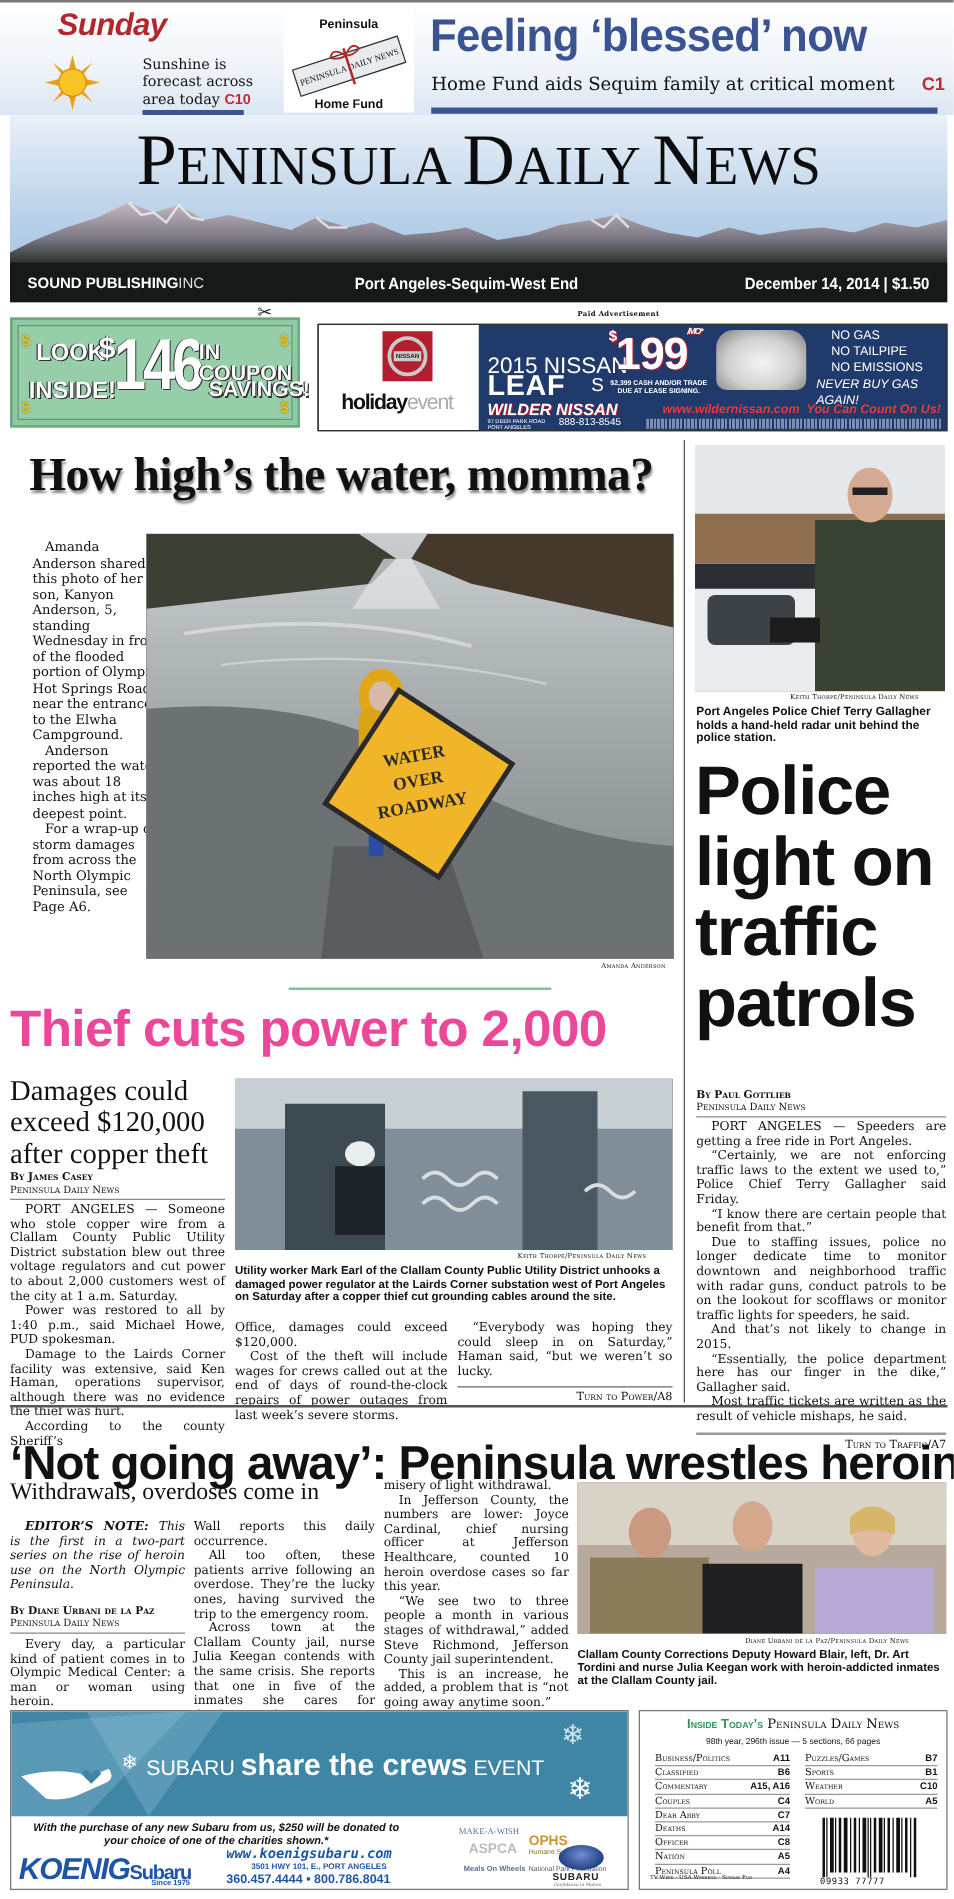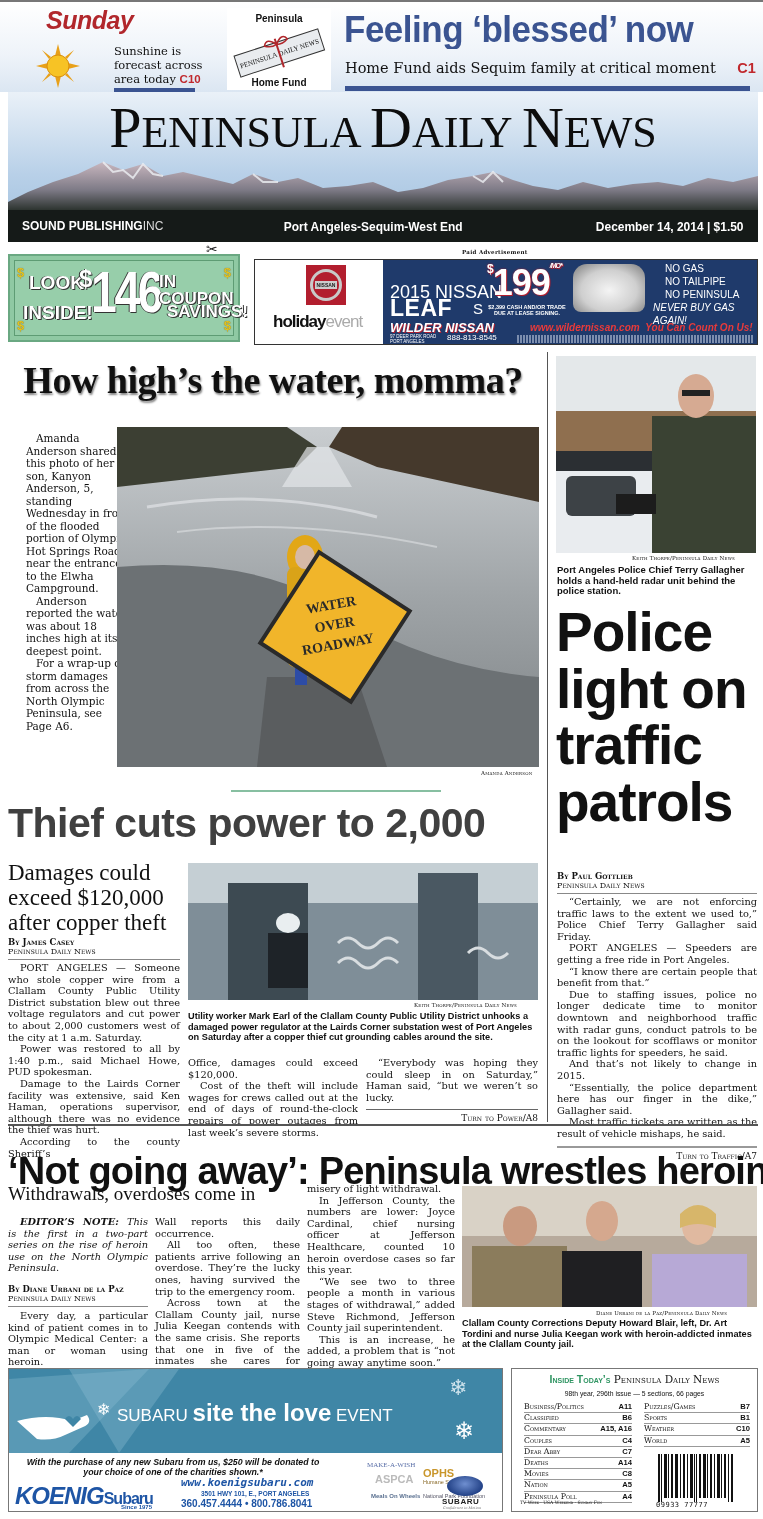--- a/index.html
+++ b/index.html
@@ -79,21 +79,21 @@
   .police-head { left: 556px; top: 604px; width: 205px; font-family: "Liberation Sans", sans-serif; font-weight: 900; font-size: 55px; line-height: 56.5px; color: #111; letter-spacing: -1px; }
   .byline-name { font-family: "DejaVu Serif", serif; font-weight: 700; font-size: 8.5px; font-variant: small-caps; color: #111; }
   .byline-org { font-family: "DejaVu Serif", serif; font-size: 8px; font-variant: small-caps; color: #111; }
   .byline-rule { height: 1px; background: #888; margin-top: 3px; }
   .body-text { font-family: "DejaVu Serif", serif; font-size: 9.8px; line-height: 11.6px; color: #111; text-align: justify; }
   .body-text p { text-indent: 12px; }
   .turn { font-family: "DejaVu Serif", serif; font-size: 9px; font-variant: small-caps; text-align: right; color: #111; }
   .turn-rule { height: 2px; background: #999; margin: 7px 0 3px; }
 
   
-  .thief-head { left: 8px; top: 800px; width: 536px; font-family: "Liberation Sans", sans-serif; font-weight: 900; font-size: 41px; color: #404040; letter-spacing: -0.5px; white-space: nowrap; }
+  .thief-head { left: 8px; top: 800px; width: 536px; font-family: "Liberation Sans", sans-serif; font-weight: 900; font-size: 41px; color: #ec4899; letter-spacing: -0.5px; white-space: nowrap; }
   .thief-deck { left: 8px; top: 860px; width: 175px; font-family: "Liberation Serif", serif; font-size: 23px; line-height: 25px; color: #111; }
   .thief-photo { left: 188px; top: 863px; width: 350px; height: 137px; background: #4a5a66; overflow: hidden; }
   .thief-cutline { left: 188px; top: 1011px; width: 352px; font-family: "Liberation Sans", sans-serif; font-weight: 900; font-size: 9.2px; line-height: 10.5px; color: #111; }
 
   
   .hrule { height: 2px; background: #555; }
   .heroin-head { left: 8px; top: 1130px; width: 748px; font-family: "Liberation Sans", sans-serif; font-weight: 900; font-size: 38px; color: #111; letter-spacing: -0.8px; white-space: nowrap; margin-top: 20px; }
   .heroin-deck { left: 8px; top: 1183px; font-family: "Liberation Serif", serif; font-size: 19px; color: #111; white-space: nowrap; }
   .heroin-photo { left: 462px; top: 1186px; width: 295px; height: 121px; background: #9a8d82; overflow: hidden; }
   .heroin-cutline { left: 462px; top: 1318px; width: 296px; font-family: "Liberation Sans", sans-serif; font-weight: 900; font-size: 9.2px; line-height: 10.5px; color: #111; }
@@ -224,21 +224,21 @@
   </div>
   <div class="nissan-year">2015 NISSAN</div>
   <div class="nissan-leaf">LEAF</div>
   <div class="nissan-s">S</div>
   <div class="nissan-price"><span class="sup">$</span><span>199</span><span class="mo">/MO*</span></div>
   <div class="nissan-terms">$2,399 CASH AND/OR TRADE DUE AT LEASE SIGNING.</div>
   <div class="nissan-car"></div>
   <div class="nissan-feat">
     <div>NO GAS</div>
     <div>NO TAILPIPE</div>
-    <div>NO PENINSULA</div>
+    <div>NO EMISSIONS</div>
     <div class="it" style="margin-left:-12px">NEVER BUY GAS AGAIN!</div>
   </div>
   <div class="wilder">WILDER NISSAN</div>
   <div class="wilder-addr">
       <div>97 DEER PARK ROAD</div>
       <div>PORT ANGELES</div>
     </div>
   <div class="wilder-phone">888-813-8545</div>
   <div class="wilder-url"><span>www.wildernissan.com</span> &nbsp;<span>You Can Count On Us!</span></div>
   <div class="wilder-fine"></div>
@@ -305,22 +305,22 @@
   <div>Police</div>
   <div>light on</div>
   <div>traffic</div>
   <div>patrols</div>
 </div>
 <div class="abs" style="left:557px;top:871px;width:200px">
   <div class="byline-name">By Paul Gottlieb</div>
   <div class="byline-org">Peninsula Daily News</div>
   <div class="byline-rule"></div>
   <div class="body-text" style="margin-top:2px">
+    <p>PORT ANGELES — Speeders are getting a free ride in Port Angeles.</p>
     <p>“Certainly, we are not enforcing traffic laws to the extent we used to,” Police Chief Terry Gallagher said Friday.</p>
-    <p>PORT ANGELES — Speeders are getting a free ride in Port Angeles.</p>
     <p>“I know there are certain people that benefit from that.”</p>
     <p>Due to staffing issues, police no longer dedicate time to monitor downtown and neighborhood traffic with radar guns, conduct patrols to be on the lookout for scofflaws or monitor traffic lights for speeders, he said.</p>
     <p>And that’s not likely to change in 2015.</p>
     <p>“Essentially, the police department here has our finger in the dike,” Gallagher said.</p>
     <p>Most traffic tickets are written as the result of vehicle mishaps, he said.</p>
   </div>
   <div class="turn-rule"></div>
   <div class="turn">Turn to Traffic/A7</div>
 </div>
 
@@ -417,21 +417,21 @@
   <div class="subaru-top">
     <svg width="495" height="84" viewBox="0 0 495 84" style="position:absolute;left:0;top:0">
       <polygon points="0,10 140,0 60,84 0,84" fill="#6aa6c0" opacity="0.6"></polygon>
       <polygon points="60,0 170,0 110,84" fill="#8fbfd3" opacity="0.35"></polygon>
       <path d="M8 52 q30 -8 55 0 l15 -6 q6 8 -4 12 l-18 8 q-12 6 -28 4 z" fill="#fff"></path>
       <path d="M56 50 q4 -6 8 0 q4 -6 8 0 l-8 8 z" fill="#3f86a6"></path>
       <text x="440" y="26" font-size="22" fill="#cfe3ec">❄</text>
       <text x="445" y="70" font-size="24" fill="#ffffff">❄</text>
       <text x="88" y="46" font-size="16" fill="#ffffff">❄</text>
     </svg>
-    <div class="subaru-title"><span class="thin">SUBARU </span><span class="bold">site the love</span><span class="thin"> EVENT</span></div>
+    <div class="subaru-title"><span class="thin">SUBARU </span><span class="bold">share the crews</span><span class="thin"> EVENT</span></div>
   </div>
   <div class="subaru-donate">With the purchase of any new Subaru from us, $250 will be donated to your choice of one of the charities shown.*</div>
   <div class="koenig"><span>KOENIG</span><span class="sub">Subaru</span></div>
   <div class="koenig-since">Since 1975</div>
   <div class="koenig-url">www.koenigsubaru.com</div>
   <div class="koenig-addr">3501 HWY 101, E., PORT ANGELES</div>
   <div class="koenig-phone">360.457.4444 • 800.786.8041</div>
   <div class="charity" style="left:322px;top:92px;color:#5a6fa8;font-family:'Liberation Serif',serif;font-size:7px">MAKE-A-WISH</div>
   <div class="charity" style="left:330px;top:104px;font-weight:900;font-size:11px;color:#bbb">ASPCA</div>
   <div class="charity" style="left:378px;top:98px;font-weight:900;font-size:11px;color:#c9962b">OPHS</div>
@@ -465,21 +465,21 @@
       </div>
     <div class="index-row">
         <span class="lbl">Dear Abby</span>
         <span class="pg">C7</span>
       </div>
     <div class="index-row">
         <span class="lbl">Deaths</span>
         <span class="pg">A14</span>
       </div>
     <div class="index-row">
-        <span class="lbl">Movies</span>
+        <span class="lbl">Officer</span>
         <span class="pg">C8</span>
       </div>
     <div class="index-row">
         <span class="lbl">Nation</span>
         <span class="pg">A5</span>
       </div>
     <div class="index-row">
         <span class="lbl">Peninsula Poll</span>
         <span class="pg">A4</span>
       </div>

